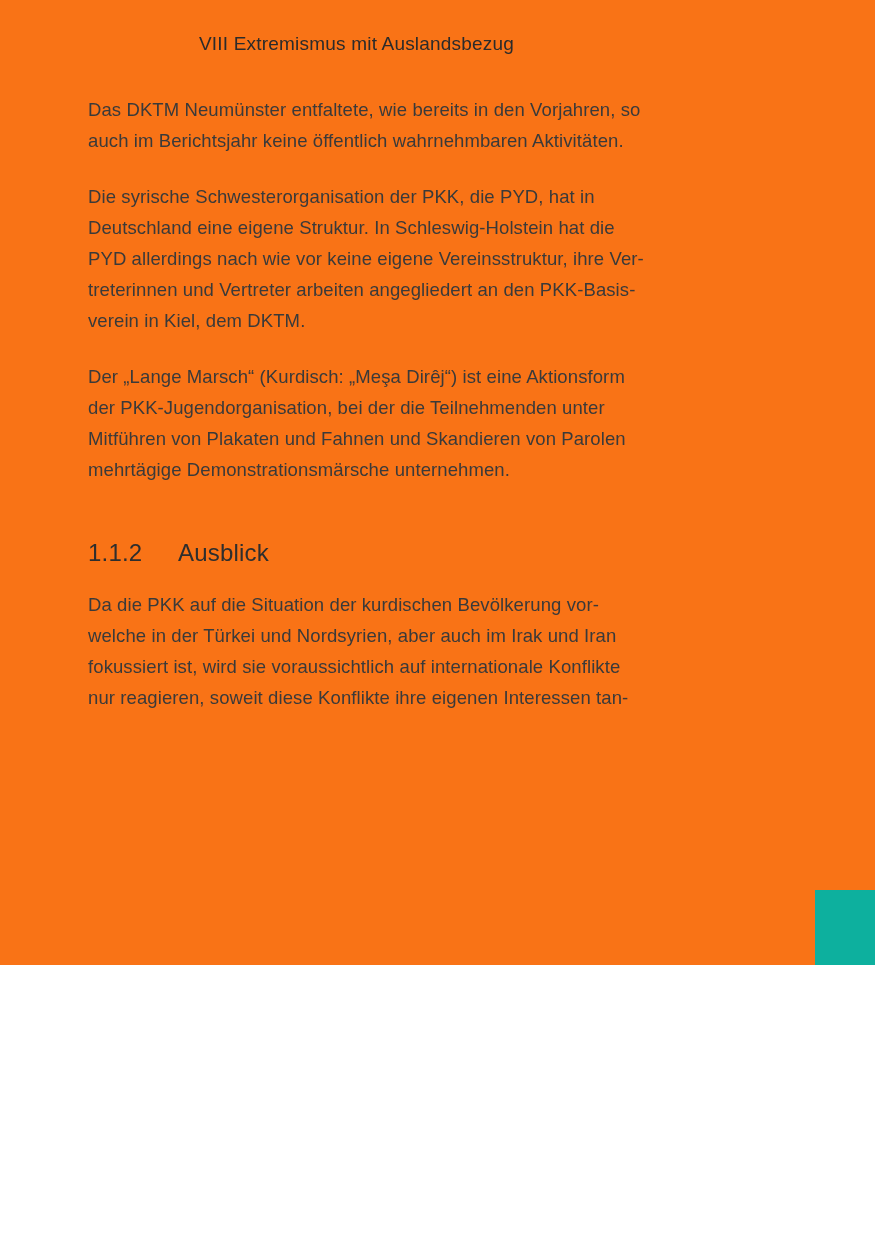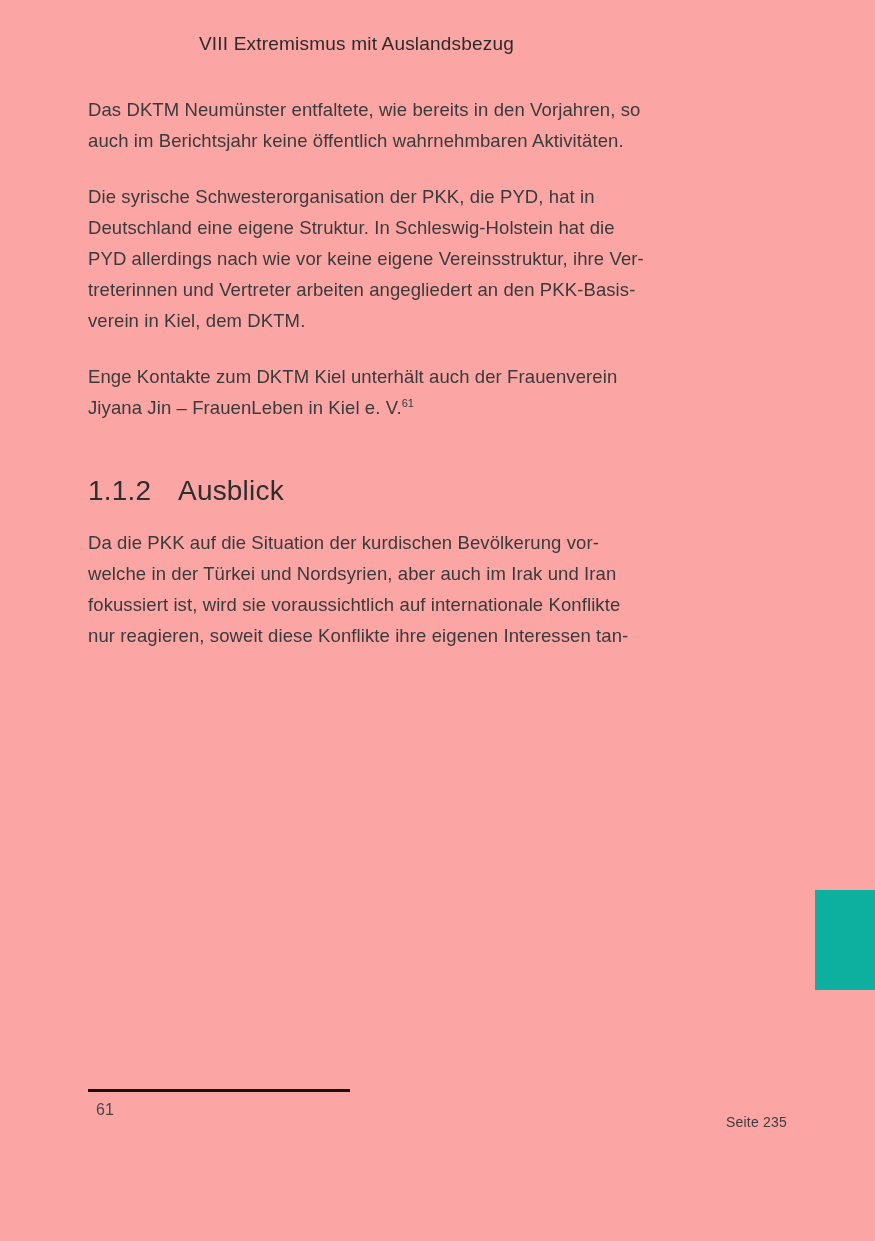--- a/index.html
+++ b/index.html
@@ -5,22 +5,22 @@
 <style>
   * { margin: 0; padding: 0; box-sizing: border-box; }
   html, body { background: #ffffff; }
   body {
     font-family: "Liberation Sans", "DejaVu Sans", sans-serif;
     -webkit-font-smoothing: antialiased;
   }
   .page {
     position: relative;
     width: 875px;
-    height: 1241px;
-    background: #fca5a5;
+    height: 965px;
+    background: #f97316;
     overflow: hidden;
     color: #3a3a3a;
   }
   
   .doc-header {
     padding-top: 33px;
     width: 713px;            
     text-align: center;
     font-size: 19px;
     font-weight: 400;
@@ -42,21 +42,21 @@
     margin: 16px 0 25px 0;
   }
   .body-par sup {
     font-size: 11px;
     line-height: 0;
     vertical-align: super;
     letter-spacing: 0;
   }
   .section-heading {
     margin: 53px 0 21px 0;
-    font-size: 28px;
+    font-size: 24px;
     font-weight: 300;
     line-height: 30px;
     letter-spacing: 0.2px;
     color: #2e2e2e;
     display: flex;
   }
   .section-heading .sec-num { width: 90px; }
   
   .color-tab {
     position: absolute;
@@ -112,23 +112,25 @@
 auch im Berichtsjahr keine öffentlich wahrnehmbaren Aktivitäten.</p>
 
 
     <p class="body-par">Die syrische Schwesterorganisation der PKK, die PYD, hat in
 Deutschland eine eigene Struktur. In Schleswig-Holstein hat die
 PYD allerdings nach wie vor keine eigene Vereinsstruktur, ihre Ver-
 treterinnen und Vertreter arbeiten angegliedert an den PKK-Basis-
 verein in Kiel, dem DKTM.</p>
 
 
+    <p class="body-par">Der „Lange Marsch“ (Kurdisch: „Meşa Dirêj“) ist eine Aktionsform
+der PKK-Jugendorganisation, bei der die Teilnehmenden unter
+Mitführen von Plakaten und Fahnen und Skandieren von Parolen
+mehrtägige Demonstrationsmärsche unternehmen.</p>
 
-    <p class="body-par"><span>Enge Kontakte zum DKTM Kiel unterhält auch der Frauenverein
-Jiyana Jin – FrauenLeben in Kiel e. V.</span><sup>61</sup></p>
 
     <h2 class="section-heading">
       <span class="sec-num">1.1.2</span>
       <span class="sec-title">Ausblick</span>
     </h2>
 
     <p class="body-par">Da die PKK auf die Situation der kurdischen Bevölkerung vor-
 welche in der Türkei und Nordsyrien, aber auch im Irak und Iran
 fokussiert ist, wird sie voraussichtlich auf internationale Konflikte
 nur reagieren, soweit diese Konflikte ihre eigenen Interessen tan-</p>

